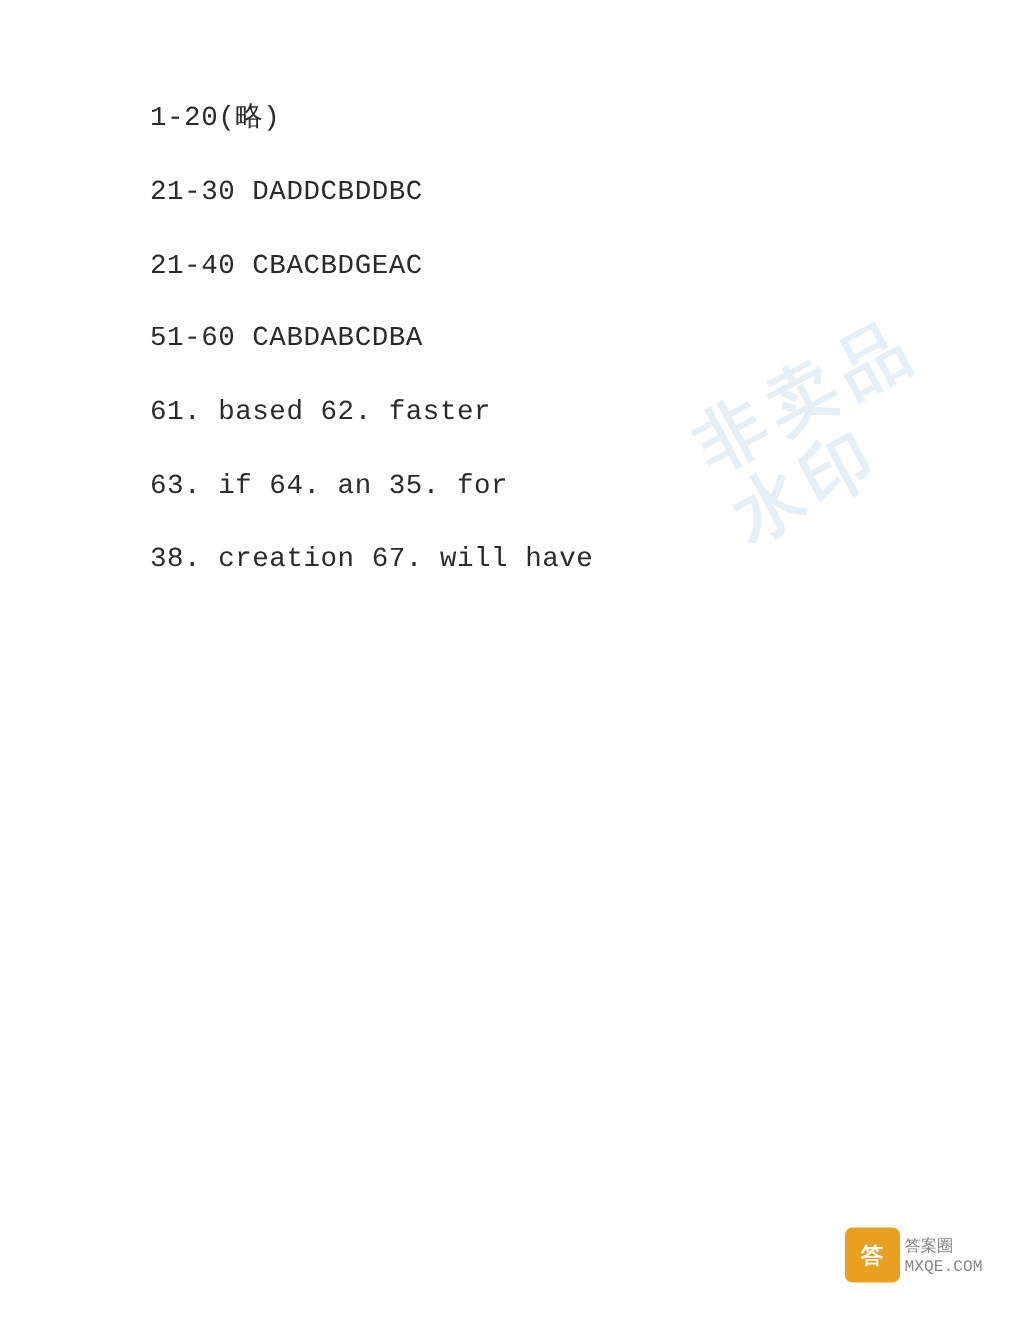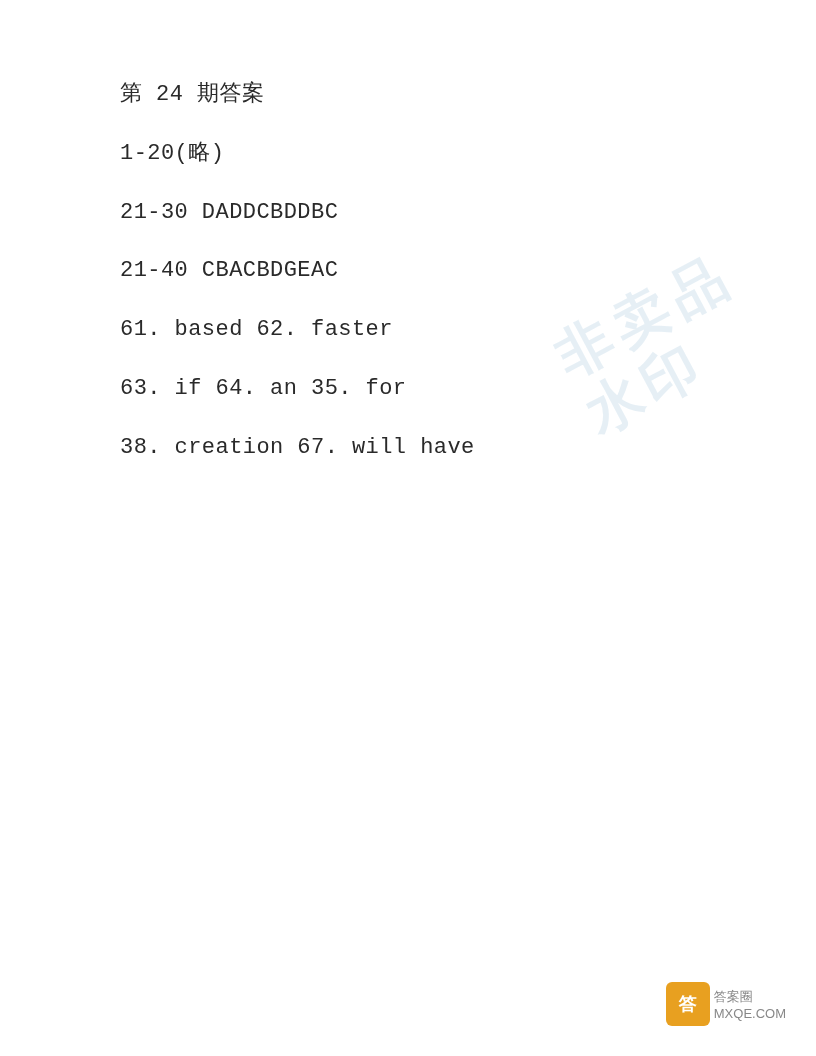--- a/index.html
+++ b/index.html
@@ -49,21 +49,21 @@
       justify-content: center;
       color: white;
       font-size: 18px;
       font-weight: bold;
       font-family: 'SimHei', sans-serif;
     }
 
     .bottom-logo-text {
       font-size: 13px;
       color: #888;
-      font-family: Liberation Sans, sans-serif;
+      font-family: Liberation Mono, monospace;
     }
 
     .watermark-overlay {
       position: absolute;
       top: 280px;
       right: 60px;
       transform: rotate(-28deg);
       pointer-events: none;
       opacity: 0.18;
     }
@@ -86,24 +86,24 @@
       letter-spacing: 6px;
       display: block;
       line-height: 1.15;
     }
   </style>
 </head>
 <body>
 
 <div class="page-content">
 
-  <div class="line">第 24 期答案</div>
   <div class="line">1-20(略)</div>
   <div class="line">21-30 DADDCBDDBC</div>
   <div class="line">21-40 CBACBDGEAC</div>
+  <div class="line">51-60 CABDABCDBA</div>
   <div class="line">61. based   62. faster</div>
   <div class="line">63. if     64. an   35. for</div>
   <div class="line">38. creation   67. will have</div>
 
 </div>
 
 <div class="watermark-overlay">
   <span class="wm-line1">非卖品</span>
   <span class="wm-line2">水印</span>
 </div>

